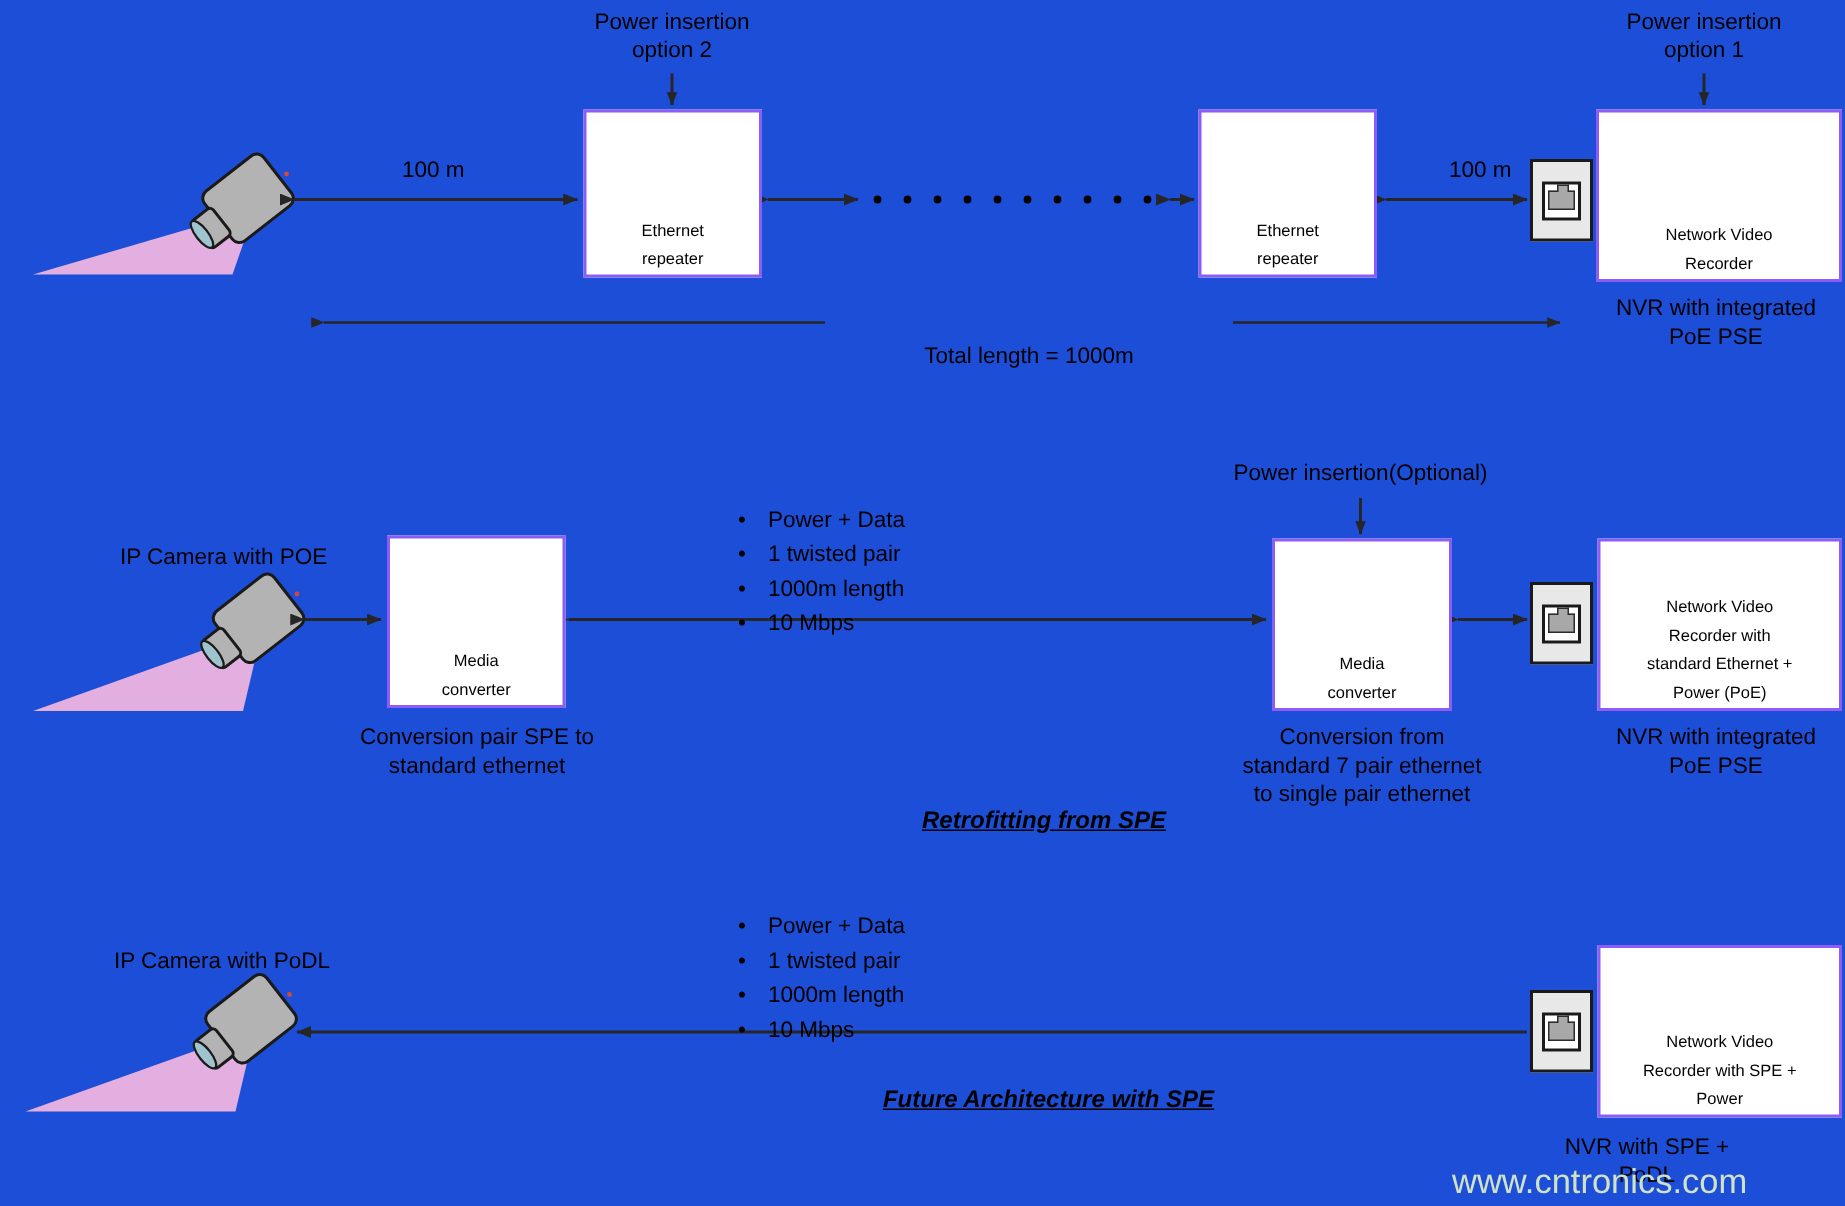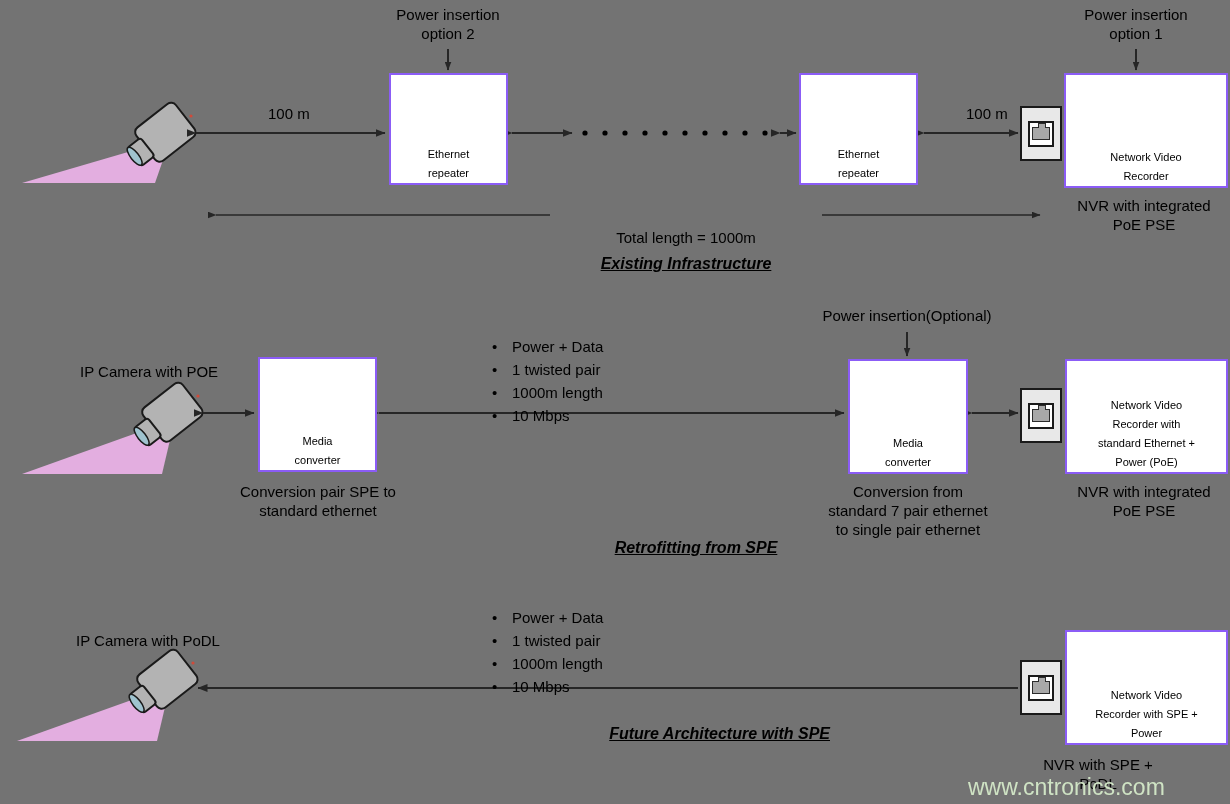--- a/index.html
+++ b/index.html
@@ -9,21 +9,21 @@
     background: #ffffff;
   }
   body {
     font-family: "Liberation Sans", sans-serif;
     color: #000000;
   }
   #canvas {
     position: relative;
     width: 1230px;
     height: 804px;
-    background: #737373;
+    background: #1d4ed8;
     overflow: hidden;
   }
 
   
   .txt {
     position: absolute;
     font-size: 15px;
     line-height: 19px;
     color: #000000;
     white-space: pre;
@@ -237,21 +237,20 @@
   <div class="box" style="left:1064px; top:73px; width:164px; height:115px;">
     <span>Network Video
 Recorder</span>
   </div>
 
   <div class="txt ctr" style="left:1058px; top:196px; width:172px;">NVR with integrated
 PoE PSE</div>
 
   <div class="txt ctr" style="left:550px; top:218px; width:272px;margin-top:10px;">Total length = 1000m</div>
 
-  <div class="section-title" style="left:546px; top:255px; width:280px;">Existing Infrastructure</div>
 
   <div class="txt" style="left:80px; top:362px;">IP Camera with POE</div>
 
   <div class="box" style="left:258px; top:357px; width:119px; height:115px;">
     <span>Media
 converter</span>
   </div>
 
   <div class="txt ctr" style="left:218px; top:482px; width:200px;">Conversion pair SPE to
 standard ethernet</div>
@@ -333,17 +332,17 @@
 
   <div class="box" style="left:1065px; top:630px; width:163px; height:115px;">
     <span>Network Video
 Recorder with SPE +
 Power</span>
   </div>
 
   <div class="txt ctr" style="left:1012px; top:755px; width:172px;">NVR with SPE +
 PoDL</div>
 
-  <div class="section-title" style="left:568px; top:725px; width:262px;text-align:right;">Future Architecture with SPE</div>
+  <div class="section-title" style="left:568px; top:725px; width:262px;">Future Architecture with SPE</div>
 
   <div class="watermark" style="left:968px; top:774px;">www.cntronics.com</div>
 
 </div>
 
 </body></html>

